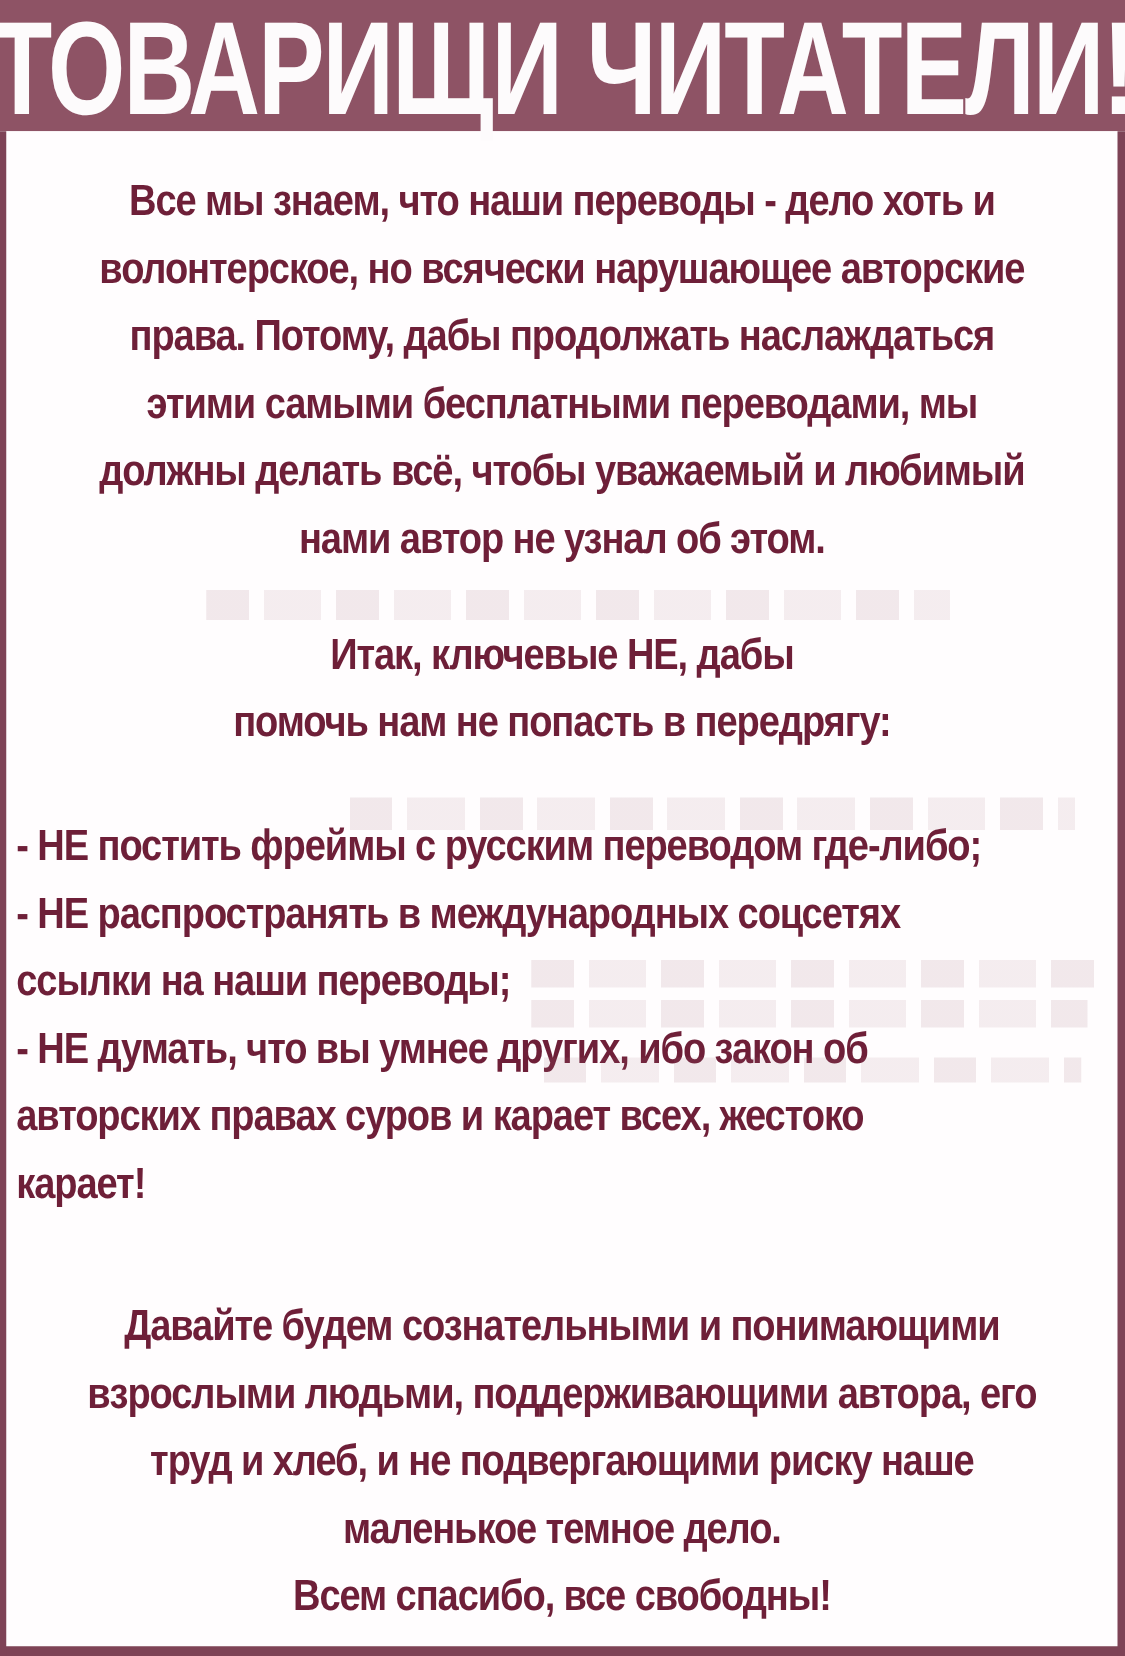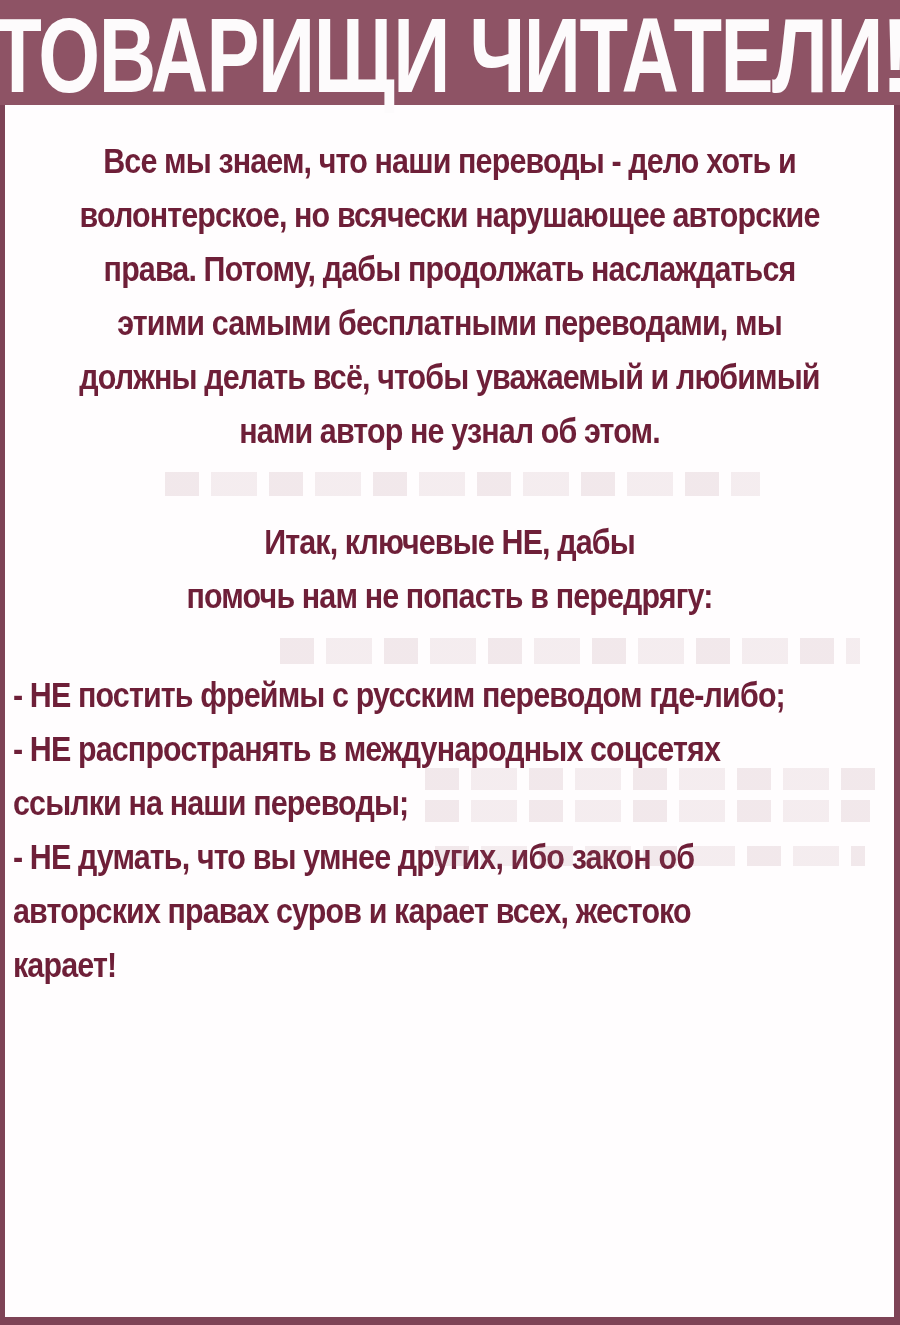--- a/index.html
+++ b/index.html
@@ -59,21 +59,21 @@
     text-align: center;
     transform: scaleX(0.87);
     transform-origin: 50% 50%;
   }
   .left .line {
     text-align: left;
     transform: scaleX(0.87);
     transform-origin: 0 50%;
   }
 
-  .intro    { margin-bottom: 57px; }
+  .intro    { margin-bottom: 39px; }
   .keyblock { margin-bottom: 45px; margin-top: 35px; }
   .rules    { margin-bottom: 60px; }
 
   
   .ghost {
     position: absolute;
     height: 24px;
     opacity: 0.5;
     background: repeating-linear-gradient(
       90deg,
@@ -121,20 +121,27 @@
 
     <div class="rules left">
       <div class="line">- НЕ постить фреймы с русским переводом где-либо;</div>
       <div class="line">- НЕ распространять в международных соцсетях</div>
       <div class="line">ссылки на наши переводы;</div>
       <div class="line">- НЕ думать, что вы умнее других, ибо закон об</div>
       <div class="line">авторских правах суров и карает всех, жестоко</div>
       <div class="line">карает!</div>
     </div>
 
+    <div class="closing centered">
+      <div class="line">Давайте будем сознательными и понимающими</div>
+      <div class="line">взрослыми людьми, поддерживающими автора, его</div>
+      <div class="line">труд и хлеб, и не подвергающими риску наше</div>
+      <div class="line">маленькое темное дело.</div>
+      <div class="line">Всем спасибо, все свободны!</div>
+    </div>
 
   </div>
 
   <div class="ghost ghost-1"></div>
   <div class="ghost ghost-2"></div>
   <div class="ghost ghost-3"></div>
   <div class="ghost ghost-4"></div>
   <div class="ghost ghost-5"></div>
 
 </div>

